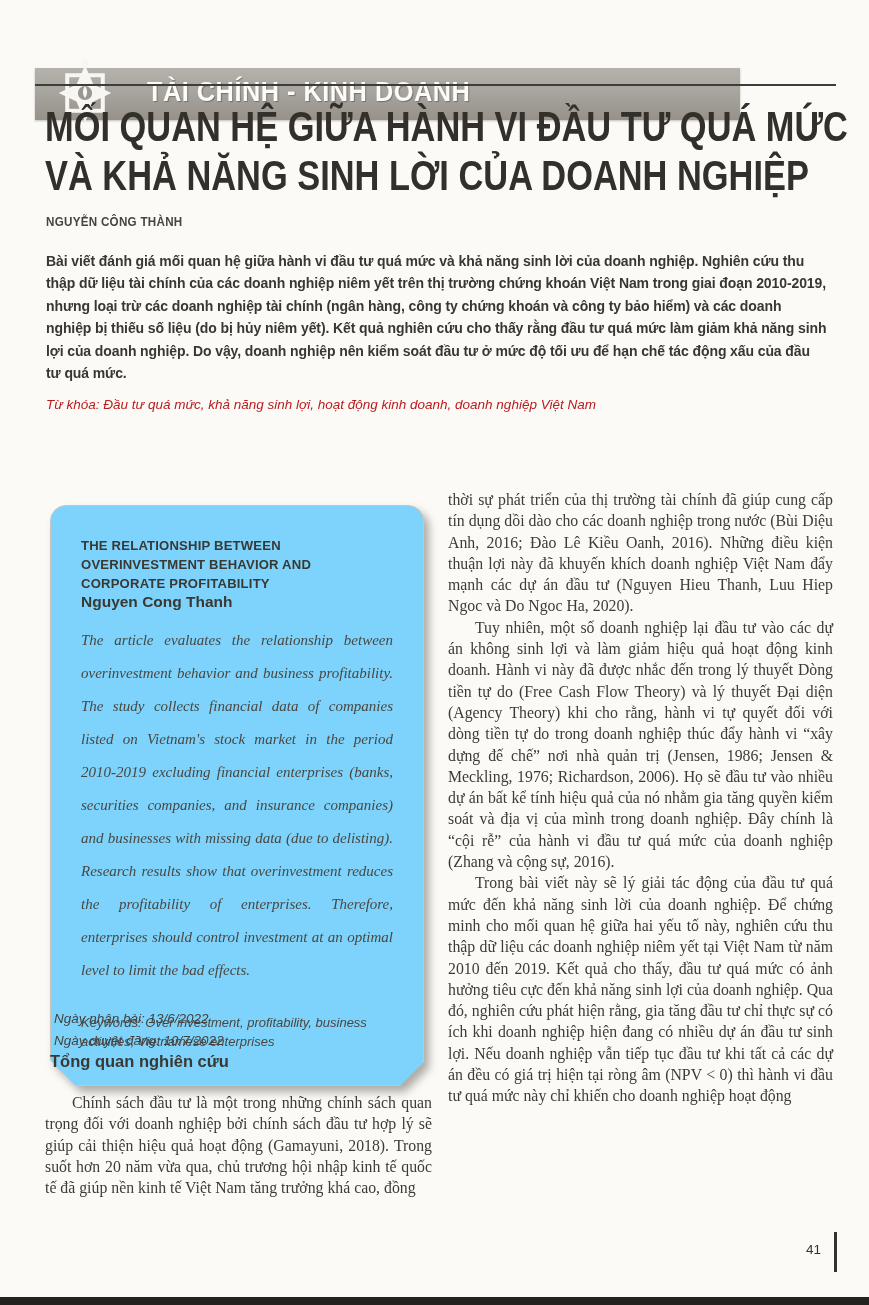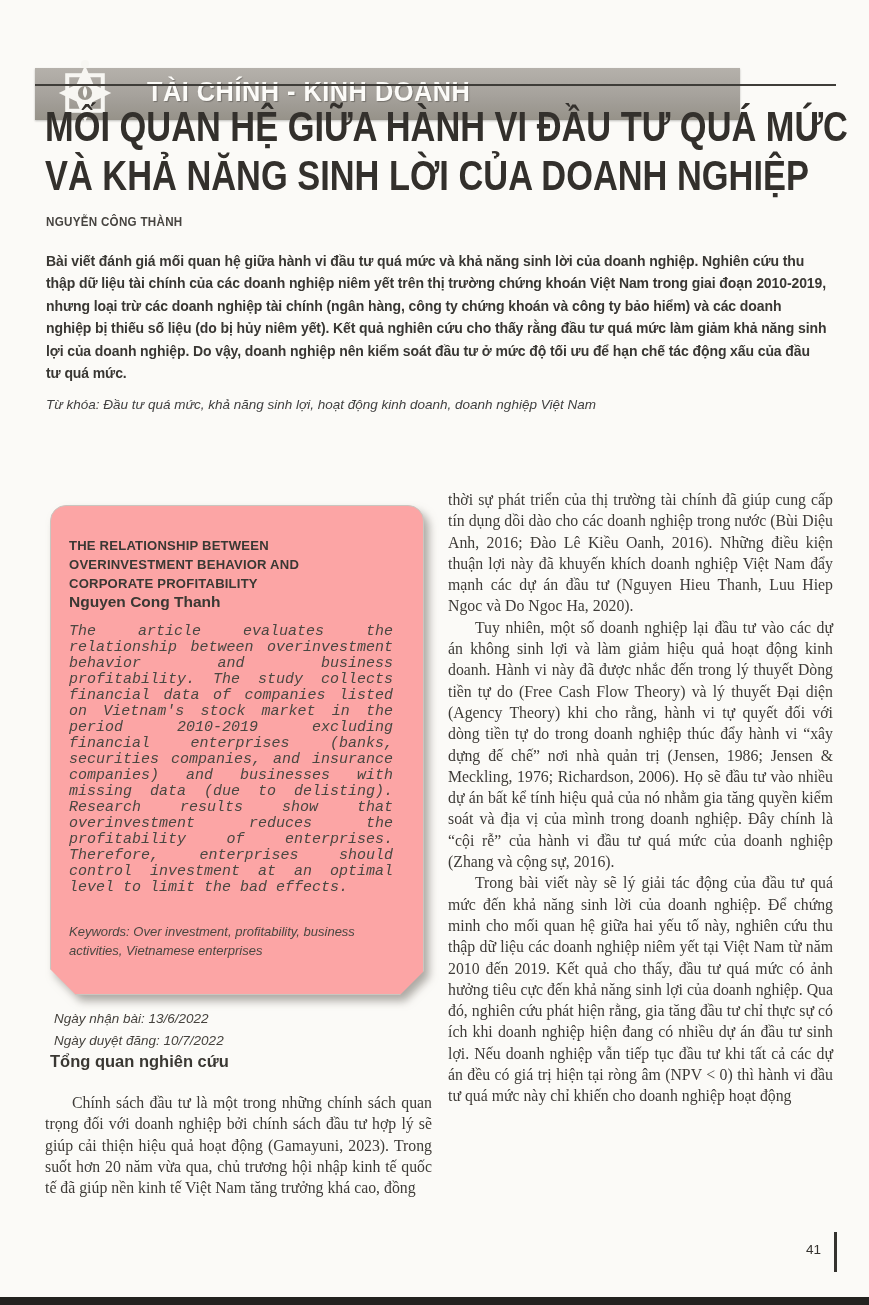--- a/index.html
+++ b/index.html
@@ -40,45 +40,45 @@
     transform:scaleX(.93);transform-origin:left top;white-space:nowrap;
   }
   .abstract-vi{
     position:absolute;left:46px;top:250px;width:782px;
     font-family:"Liberation Sans",sans-serif;font-weight:bold;
     font-size:14px;line-height:22.4px;color:#393733;letter-spacing:-.1px;
   }
   .keywords-vi{
     position:absolute;left:46px;top:397px;width:782px;
     font-family:"Liberation Sans",sans-serif;font-style:italic;
-    font-size:13.5px;color:#404040;
+    font-size:13.5px;color:#b91c1c;
   }
   
   .box-shadow-wrap{
     position:absolute;left:50px;top:505px;width:374px;
     filter:drop-shadow(5px 6px 4px rgba(95,90,82,.5));
   }
   .en-box{
-    background:#fca5a5;border:1.5px solid #c9c6c0;
+    background:#7dd3fc;border:1.5px solid #c9c6c0;
     border-radius:16px 16px 0 0;
     clip-path:polygon(0 0,100% 0,100% calc(100% - 24px),calc(100% - 24px) 100%,26px 100%,0 calc(100% - 26px));
-    padding:30px 30px 34px 18px;box-sizing:border-box;
+    padding:30px 30px 34px 30px;box-sizing:border-box;
   }
   .en-title{
     font-family:"Liberation Sans",sans-serif;font-weight:bold;
     font-size:13.5px;line-height:19px;letter-spacing:.2px;color:#3a3833;
     transform:scaleX(.97);transform-origin:left top;
   }
   .en-author{
     margin-top:0;font-family:"Liberation Sans",sans-serif;font-weight:bold;
     font-size:15.5px;color:#3a3833;
   }
   .en-abstract{
-    margin-top:13px;font-family:Liberation Mono, monospace;
-    font-style:italic;font-size:15px;line-height:16px;
+    margin-top:13px;font-family:Liberation Serif, serif;
+    font-style:italic;font-size:15px;line-height:33px;
     text-align:justify;color:#4a4741;
   }
   .en-keywords{
     margin-top:26px;font-family:"Liberation Sans",sans-serif;font-style:italic;
     font-size:13px;line-height:19px;color:#4a4741;
   }
   
   .dates{
     position:absolute;left:54px;top:962px;
     font-family:"Liberation Sans",sans-serif;font-style:italic;
@@ -151,21 +151,21 @@
   </div>
 
   <div class="dates">
     <div>Ngày nhận bài: 13/6/2022</div>
     <div>Ngày duyệt đăng: 10/7/2022</div>
   </div>
 
   <div class="section-heading">Tổng quan nghiên cứu</div>
 
   <div class="col left-col">
-    <p class="indent">Chính sách đầu tư là một trong những chính sách quan trọng đối với doanh nghiệp bởi chính sách đầu tư hợp lý sẽ giúp cải thiện hiệu quả hoạt động (Gamayuni, 2023). Trong suốt hơn 20 năm vừa qua, chủ trương hội nhập kinh tế quốc tế đã giúp nền kinh tế Việt Nam tăng trưởng khá cao, đồng</p>
+    <p class="indent">Chính sách đầu tư là một trong những chính sách quan trọng đối với doanh nghiệp bởi chính sách đầu tư hợp lý sẽ giúp cải thiện hiệu quả hoạt động (Gamayuni, 2018). Trong suốt hơn 20 năm vừa qua, chủ trương hội nhập kinh tế quốc tế đã giúp nền kinh tế Việt Nam tăng trưởng khá cao, đồng</p>
   </div>
 
   <div class="col right-col">
     <p>thời sự phát triển của thị trường tài chính đã giúp cung cấp tín dụng dồi dào cho các doanh nghiệp trong nước (Bùi Diệu Anh, 2016; Đào Lê Kiều Oanh, 2016). Những điều kiện thuận lợi này đã khuyến khích doanh nghiệp Việt Nam đẩy mạnh các dự án đầu tư (Nguyen Hieu Thanh, Luu Hiep Ngoc và Do Ngoc Ha, 2020).</p>
     <p class="indent">Tuy nhiên, một số doanh nghiệp lại đầu tư vào các dự án không sinh lợi và làm giảm hiệu quả hoạt động kinh doanh. Hành vi này đã được nhắc đến trong lý thuyết Dòng tiền tự do (Free Cash Flow Theory) và lý thuyết Đại diện (Agency Theory) khi cho rằng, hành vi tự quyết đối với dòng tiền tự do trong doanh nghiệp thúc đẩy hành vi “xây dựng đế chế” nơi nhà quản trị (Jensen, 1986; Jensen &amp; Meckling, 1976; Richardson, 2006). Họ sẽ đầu tư vào nhiều dự án bất kể tính hiệu quả của nó nhằm gia tăng quyền kiểm soát và địa vị của mình trong doanh nghiệp. Đây chính là “cội rễ” của hành vi đầu tư quá mức của doanh nghiệp (Zhang và cộng sự, 2016).</p>
     <p class="indent">Trong bài viết này sẽ lý giải tác động của đầu tư quá mức đến khả năng sinh lời của doanh nghiệp. Để chứng minh cho mối quan hệ giữa hai yếu tố này, nghiên cứu thu thập dữ liệu các doanh nghiệp niêm yết tại Việt Nam từ năm 2010 đến 2019. Kết quả cho thấy, đầu tư quá mức có ảnh hưởng tiêu cực đến khả năng sinh lợi của doanh nghiệp. Qua đó, nghiên cứu phát hiện rằng, gia tăng đầu tư chỉ thực sự có ích khi doanh nghiệp hiện đang có nhiều dự án đầu tư sinh lợi. Nếu doanh nghiệp vẫn tiếp tục đầu tư khi tất cả các dự án đều có giá trị hiện tại ròng âm (NPV &lt; 0) thì hành vi đầu tư quá mức này chỉ khiến cho doanh nghiệp hoạt động</p>
   </div>
 
   <div class="page-number">41</div>
   <div class="page-number-rule"></div>

